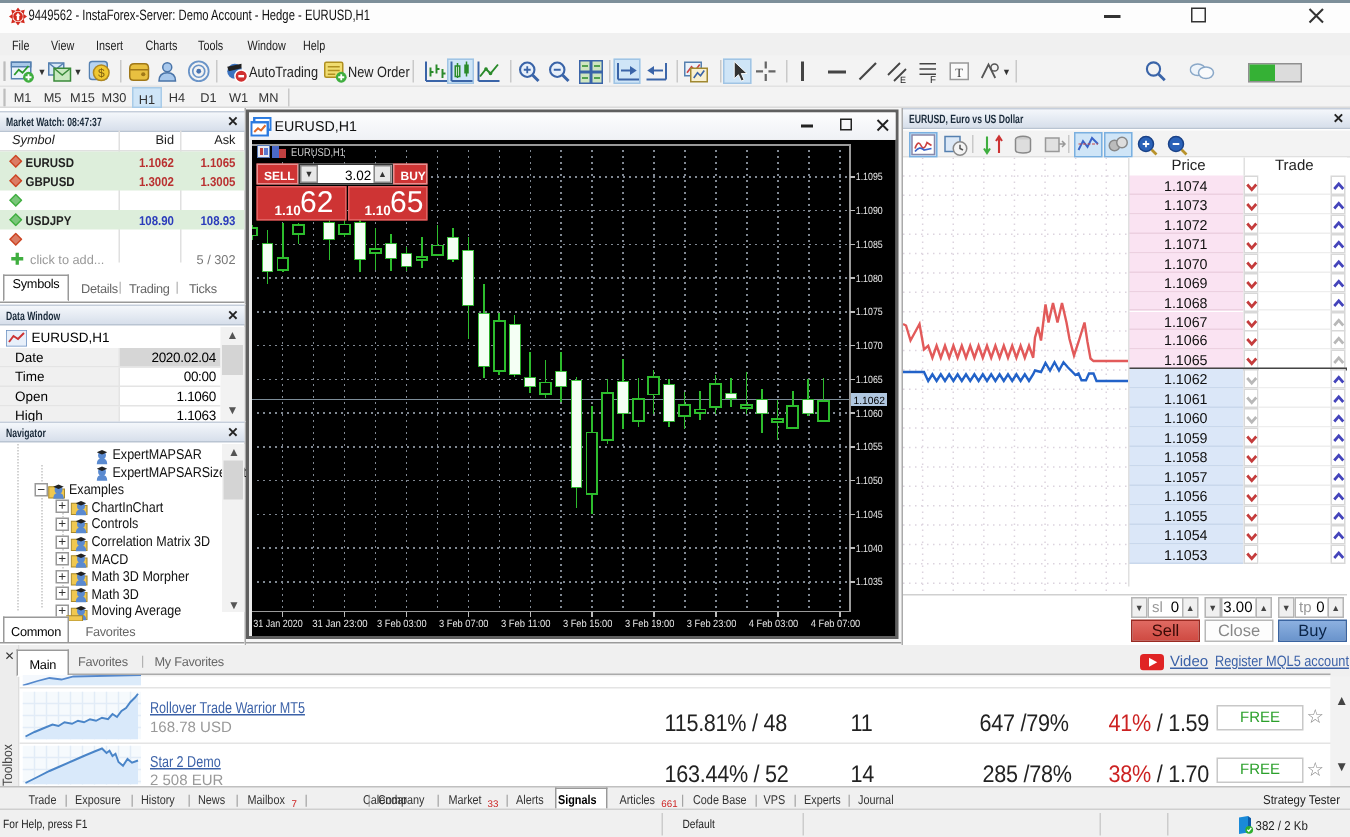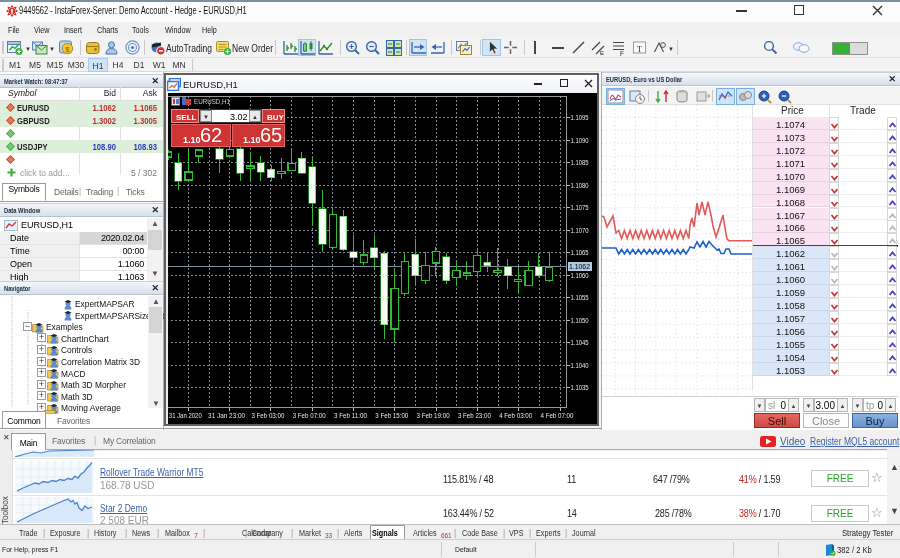--- a/index.html
+++ b/index.html
@@ -45,21 +45,21 @@
 .winbtn { position:absolute; top:3px; font-size:11px; color:#222; }
 #dom { left:601px; top:72px; width:299px; height:358px; background:#fff; border-left:1px solid #aaa; }
 #domtb { position:absolute; left:0px; top:15px; width:298px; height:18px; background:#f3f3f3; border-bottom:1px solid #e0e0e0;}
 .domb { width:10px; height:13px; background:#fff; border:1px solid #d8d8d8; text-align:center; padding-top:2px;}
 .spin { position:absolute; height:14px; background:#fff; border:1px solid #b5b5b5; font-size:10px; }
 .spbtn { position:absolute; width:11px; height:14px; background:#f0f0f0; border:1px solid #b5b5b5; text-align:center; font-size:6px; color:#444; padding-top:4px;}
 .dombig { position:absolute; height:15px; font-size:11px; text-align:center; padding-top:1px; }
 #toolbox { left:0; top:430px; width:900px; height:94px; background:#f0f0f0; }
 #tbstrip { position:absolute; left:0; top:0; width:13px; height:94px; background:#ededed; border-right:1px solid #ddd;}
 .link { color:#3c62a8; text-decoration:underline; }
-.sigval { position:absolute; font-size:10px; color:#222; letter-spacing:-0.2px;}
+.sigval { position:absolute; font-size:16px; color:#222; letter-spacing:-0.2px;}
 #btabs { left:0; top:524px; width:900px; height:15px; background:#f0f0f0; border-top:1px solid #c0c0c0; font-size:8.5px; color:#333;}
 .btab { position:absolute; top:3px; }
 .btsep { position:absolute; top:3px; color:#999; }
 .rsub { color:#cc2222; font-size:6.5px; vertical-align:-2px;}
 #status { left:0; top:539px; width:900px; height:19px; background:#f0f0f0; border-top:1px solid #cfcfcf; font-size:11px; color:#222;}
 .ssep { position:absolute; top:2px; width:1px; height:15px; background:#cccccc; }
 </style>
 </head>
 <body>
 
@@ -866,21 +866,21 @@
 <div class="dombig" style="left:852px;top:413px;width:46px;background:linear-gradient(#8cb0e0,#6a94cc);border:1px solid #3a64a0;color:#0a2448;">Buy</div>
 
 <div class="abs" id="toolbox">
   <div id="tbstrip"></div>
   <span class="abs" style="left:3px;top:3px;font-size:8px;color:#333;">✕</span>
   <div class="abs" style="left:-13px;top:72px;width:38px;height:12px;font-size:9px;color:#444;transform:rotate(-90deg);transform-origin:center;text-align:center;"><span class="cmp9">Toolbox</span></div>
   <div class="abs" style="left:13px;top:0px;width:874px;height:20px;background:#f0f0f0;border-bottom:1px solid #aaa;"></div>
   <div class="tabsm tabact" style="left:11px;top:3px;width:35px;height:18px;padding-top:4px;text-align:center;color:#000;">Main</div>
   <span class="tabsm" style="left:52px;top:6px;">Favorites</span>
     <span class="tabsm" style="left:94px;top:5px;color:#aaa;">|</span>
-  <span class="tabsm" style="left:103px;top:6px;">My Correlation</span>
+  <span class="tabsm" style="left:103px;top:6px;">My Favorites</span>
   <svg class="abs" style="left:760px;top:6px;" width="16" height="11" viewBox="0 0 16 11">
       <rect width="16" height="11" rx="2.5" fill="#e02424"></rect>
       <path d="M6 2.5 L11.5 5.5 L6 8.5 Z" fill="#fff"></path>
     </svg>
   <span class="abs link" style="left:780px;top:6px;font-size:10px;">Video</span>
   <span class="abs link" style="left:810px;top:6px;font-size:10px;"><span class="cmp85" style="text-decoration:underline;">Register MQL5 account</span></span>
   <div class="abs" style="left:13px;top:21px;width:874px;height:73px;background:#fff;"></div>
   <div class="abs" style="left:887px;top:21px;width:13px;height:73px;background:#f2f2f2;"></div>
   <span class="abs" style="left:890px;top:32px;font-size:9px;color:#444;">▲</span>
   <span class="abs" style="left:890px;top:76px;font-size:9px;color:#444;">▼</span>

